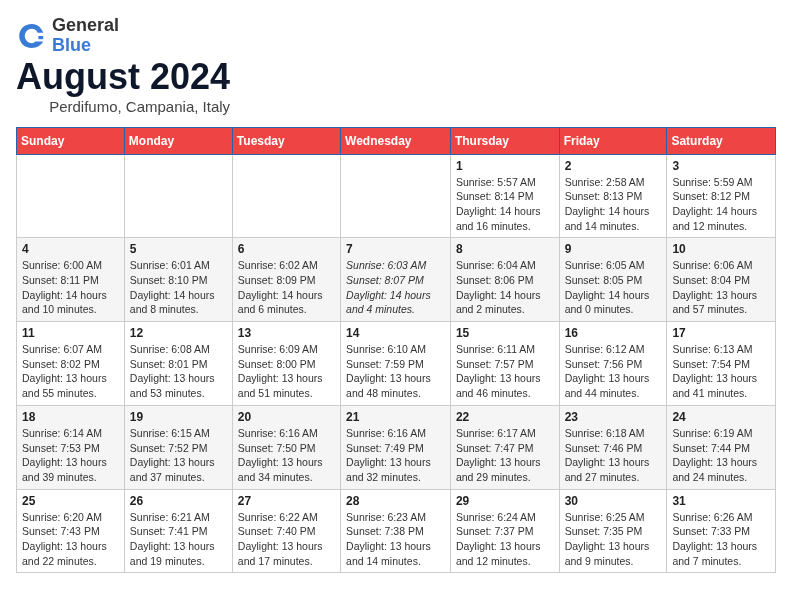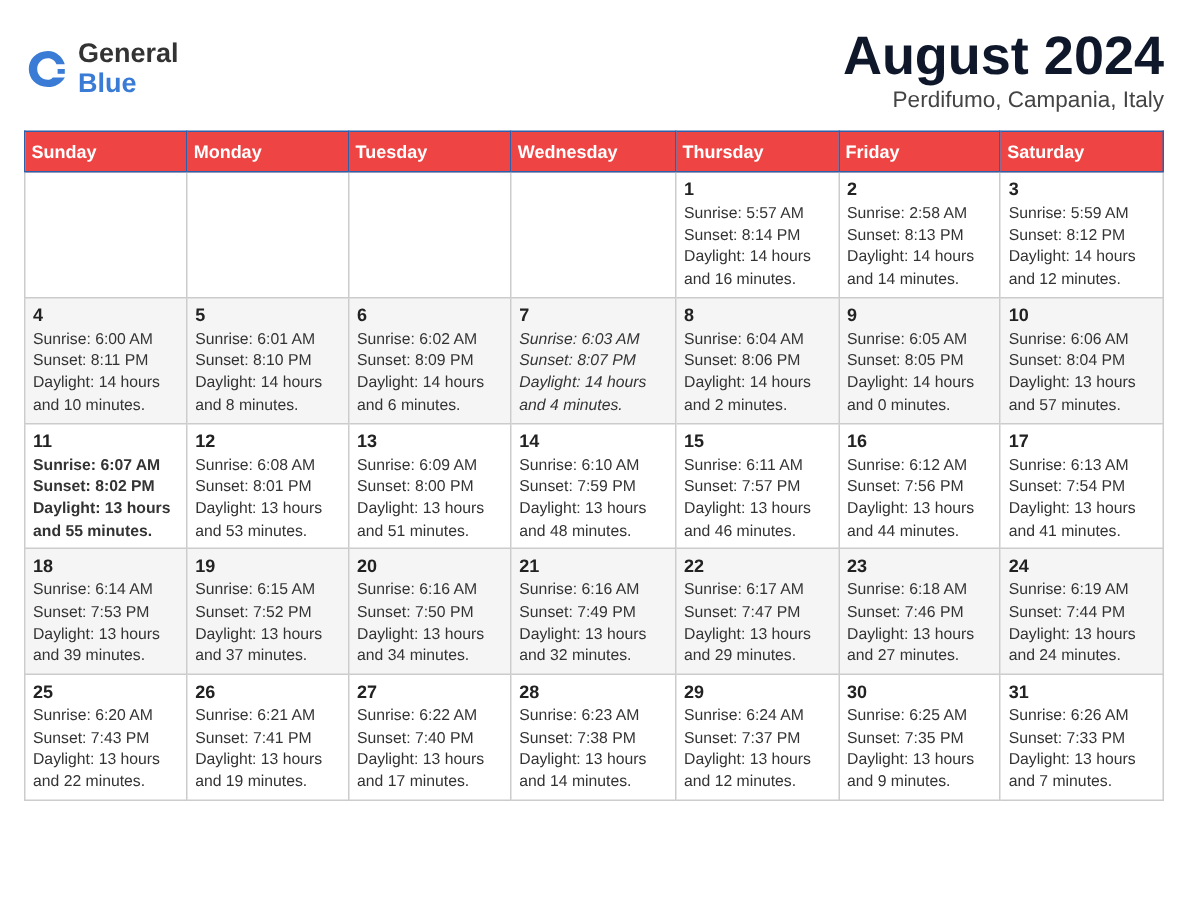--- a/index.html
+++ b/index.html
@@ -6,22 +6,23 @@
     body {
       font-family: Arial, sans-serif;
       background: #fff;
       width: 792px;
       min-height: 612px;
       padding: 16px;
     }
     .header {
       display: flex;
       justify-content: space-between;
-      align-items: center;
+      align-items: flex-start;
       margin-bottom: 12px;
+      flex-direction: column;
     }
     .logo {
       display: flex;
       align-items: center;
     }
     .logo-text {
       display: flex;
       flex-direction: column;
       line-height: 1.1;
     }
@@ -199,21 +200,21 @@
           <div class="day-number">10</div>
           <div class="day-info" style="white-space: pre-line;">Sunrise: 6:06 AM
 Sunset: 8:04 PM
 Daylight: 13 hours
 and 57 minutes.</div>
         </td>
       </tr>
       <tr>
         <td>
           <div class="day-number">11</div>
-          <div class="day-info" style="white-space: pre-line; font-weight: bold;">Sunrise: 6:07 AM
+          <div class="day-info" style="white-space: pre-line;">Sunrise: 6:07 AM
 Sunset: 8:02 PM
 Daylight: 13 hours
 and 55 minutes.</div>
         </td>
         <td>
           <div class="day-number">12</div>
           <div class="day-info" style="white-space: pre-line;">Sunrise: 6:08 AM
 Sunset: 8:01 PM
 Daylight: 13 hours
 and 53 minutes.</div>

